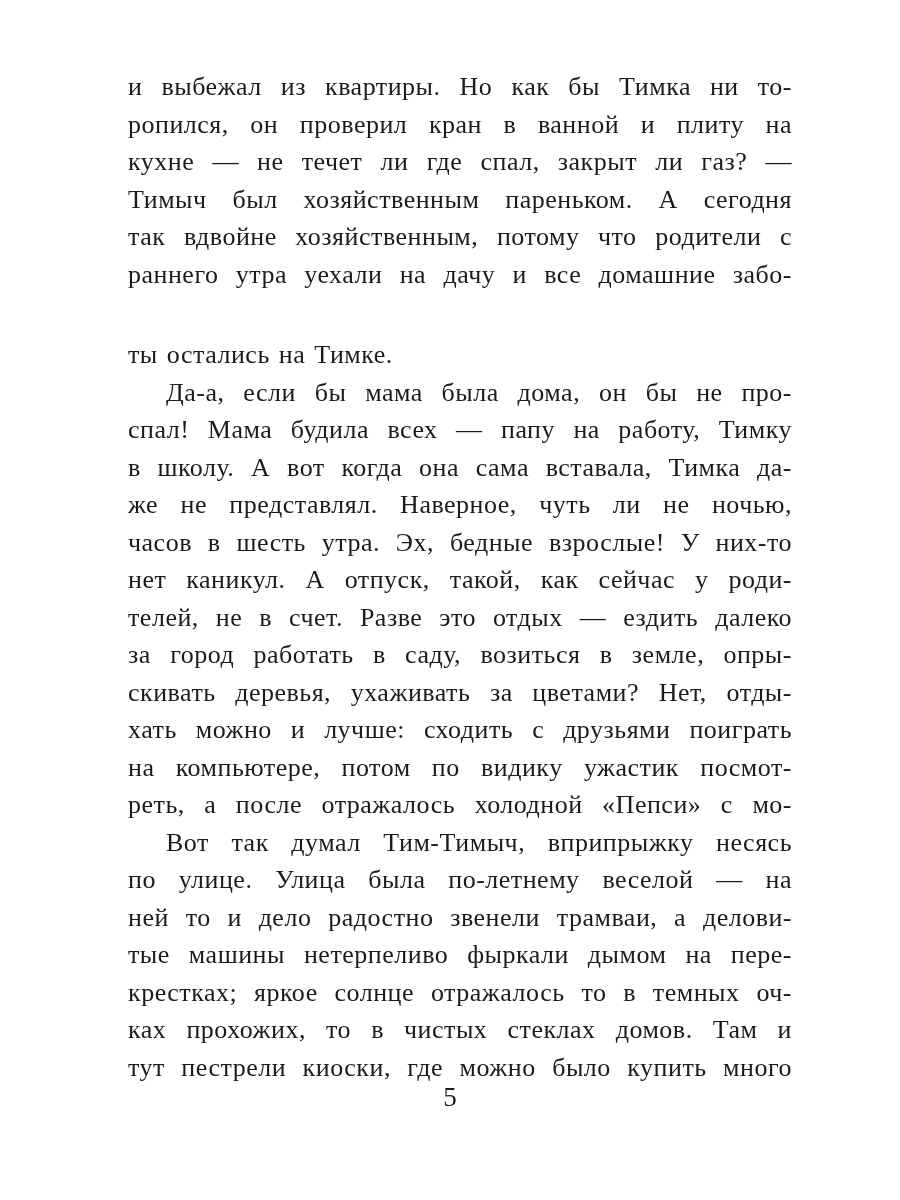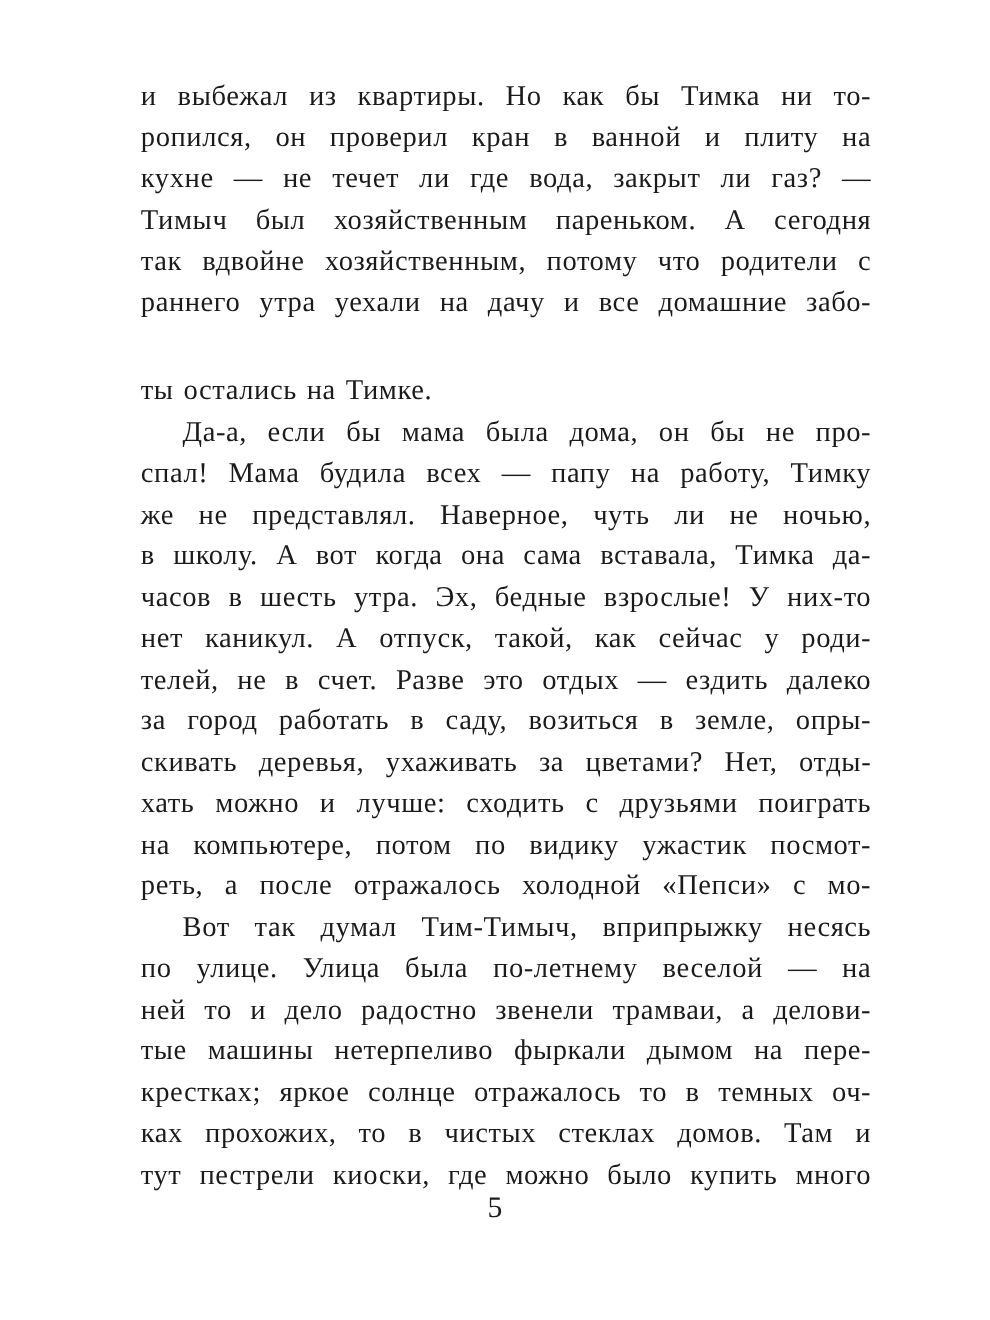--- a/index.html
+++ b/index.html
@@ -52,31 +52,31 @@
   }
 </style>
 </head>
 <body>
 
 <div class="book-page">
   <div class="text-block">
       <div class="paragraph">
         <div class="line">и выбежал из квартиры. Но как бы Тимка ни то-</div>
         <div class="line">ропился, он проверил кран в ванной и плиту на</div>
-        <div class="line">кухне — не течет ли где вода, закрыт ли газ? —</div>
+        <div class="line">кухне — не течет ли где спал, закрыт ли газ? —</div>
         <div class="line">Тимыч был хозяйственным пареньком. А сегодня</div>
         <div class="line">так вдвойне хозяйственным, потому что родители с</div>
         <div class="line">раннего утра уехали на дачу и все домашние забо-</div>
         <div class="line last">ты остались на Тимке.</div>
       </div>
       <div class="paragraph">
         <div class="line indent">Да-а, если бы мама была дома, он бы не про-</div>
         <div class="line">спал! Мама будила всех — папу на работу, Тимку</div>
+        <div class="line">в школу. А вот когда она сама вставала, Тимка да-</div>
         <div class="line">же не представлял. Наверное, чуть ли не ночью,</div>
-        <div class="line">в школу. А вот когда она сама вставала, Тимка да-</div>
         <div class="line">часов в шесть утра. Эх, бедные взрослые! У них-то</div>
         <div class="line">нет каникул. А отпуск, такой, как сейчас у роди-</div>
         <div class="line">телей, не в счет. Разве это отдых — ездить далеко</div>
         <div class="line">за город работать в саду, возиться в земле, опры-</div>
         <div class="line">скивать деревья, ухаживать за цветами? Нет, отды-</div>
         <div class="line">хать можно и лучше: сходить с друзьями поиграть</div>
         <div class="line">на компьютере, потом по видику ужастик посмот-</div>
         <div class="line">реть, а после отражалось холодной «Пепси» с мо-</div>
       </div>
       <div class="paragraph">

